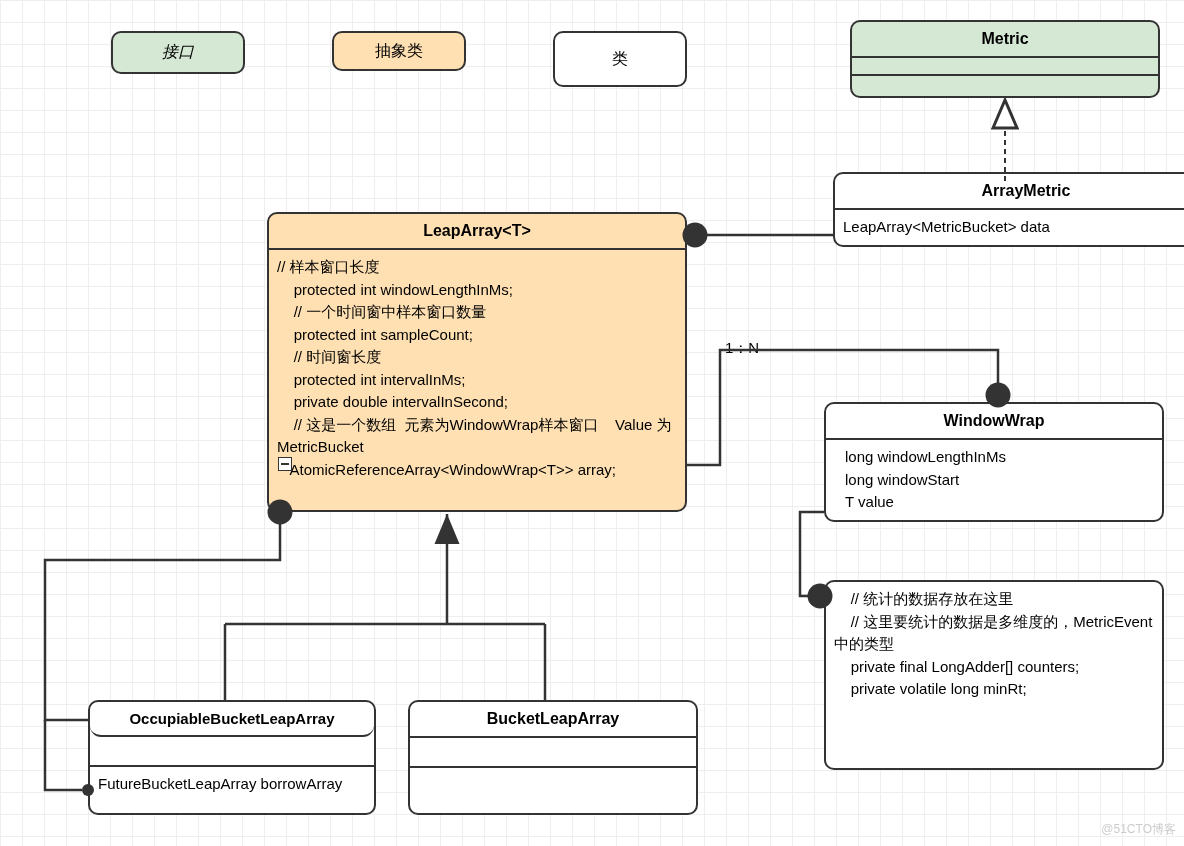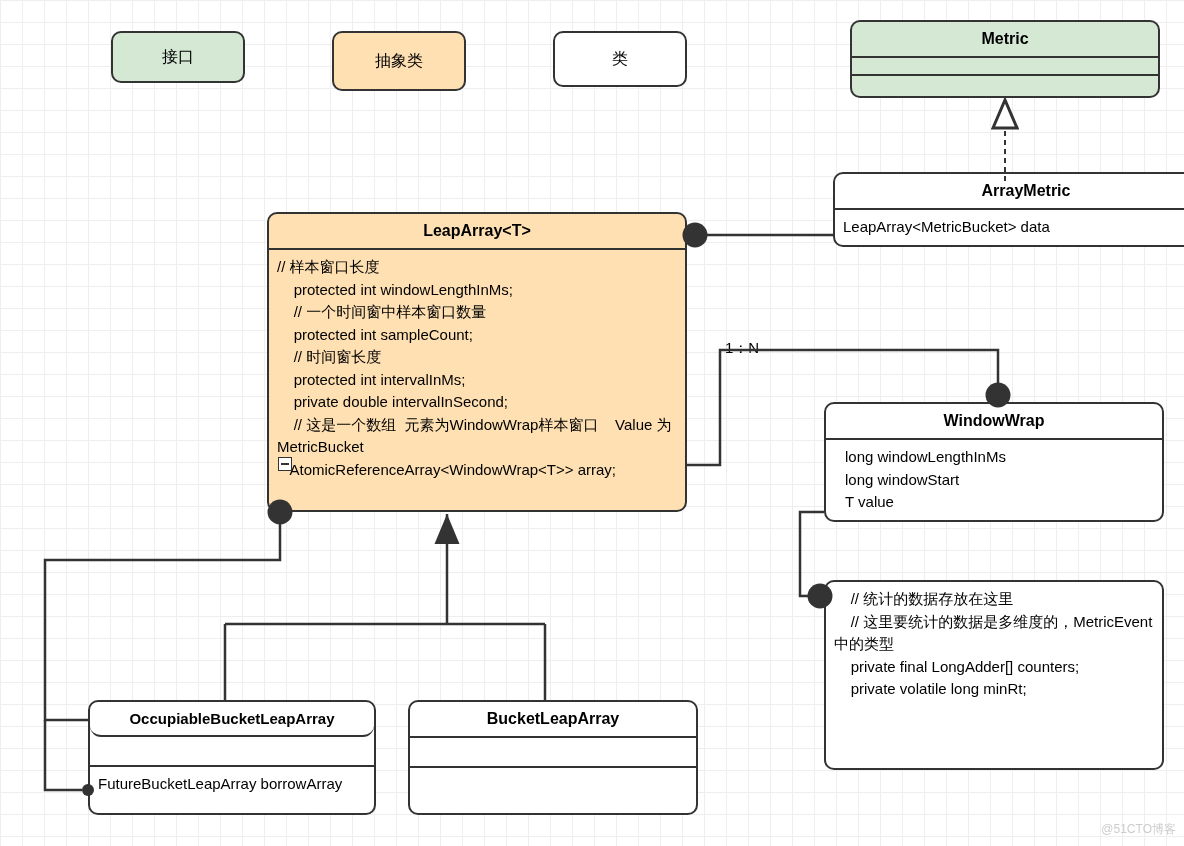--- a/index.html
+++ b/index.html
@@ -58,24 +58,24 @@
       font-size: 12px;
     }
     .lbl {
       position: absolute;
       font-size: 15px;
     }
   </style>
 </head>
 <body>
 
-<div class="box legend green" style="left:111px; top:31px; width:134px; height:52px;">
+<div class="box legend green" style="left:111px; top:31px; width:134px; height:43px;font-style:italic;">
   <span>接口</span>
 </div>
-<div class="box legend orange" style="left:332px; top:31px; width:134px; height:60px;">
+<div class="box legend orange" style="left:332px; top:31px; width:134px; height:40px;">
   <span>抽象类</span>
 </div>
 <div class="box legend white" style="left:553px; top:31px; width:134px; height:56px;">
   <span>类</span>
 </div>
 
 <div class="box green" style="left:850px; top:20px; width:310px; height:78px;">
   <div class="title">Metric</div>
   <div class="section" style="height:18px;"></div>
   <div class="section" style="height:18px; border-bottom:none;"></div>

